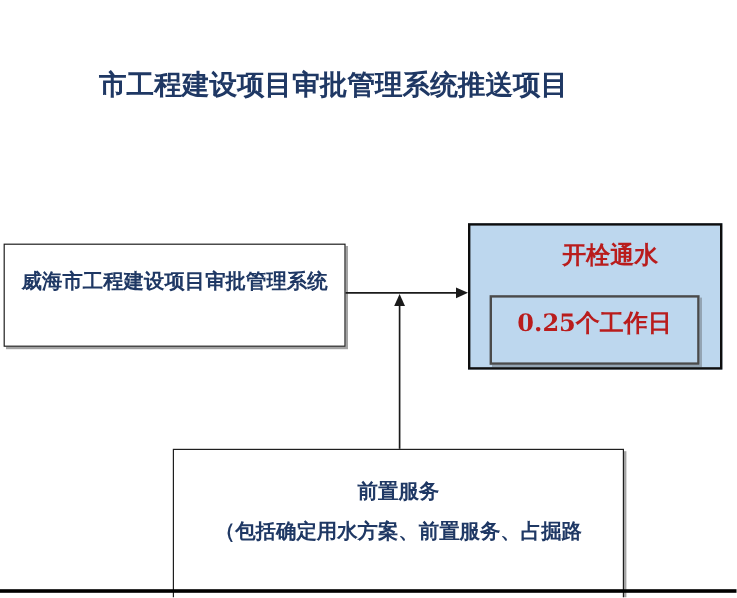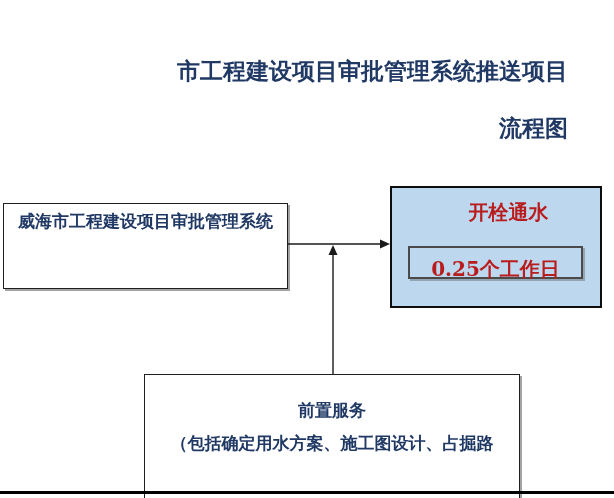--- a/index.html
+++ b/index.html
@@ -14,45 +14,44 @@
     background: #ffffff;
     overflow: hidden;
     font-family: "DejaVu Serif", "Liberation Serif", serif;
     color: #1f3864;
   }
   .doc-title {
     position: absolute;
     left: 0;
     top: 42px;
     width: 556px;
-    text-align: right;
+    text-align: center;
     font-size: 23px;
     font-weight: bold;
     line-height: 57px;
     color: #1f3864;
-    margin-left: 12px;
   }
   .flow-box {
     position: absolute;
     box-sizing: border-box;
     background: #ffffff;
     border: 1px solid #1f1f1f;
     box-shadow: 2px 2px 0 #a3a3a3;
     text-align: center;
     font-weight: bold;
     color: #1f3864;
   }
   .source-box {
     left: 3px;
     top: 203px;
     width: 285px;
     height: 86px;
     font-size: 17px;
     line-height: 33px;
-    padding-top: 1px;
+    padding-top: 15px;
   }
   .result-box {
     left: 390px;
     top: 186px;
     width: 212px;
     height: 122px;
     box-sizing: border-box;
     position: absolute;
     background: #bdd7ee;
     border: 2px solid #0d0d0d;
@@ -64,21 +63,21 @@
     margin-top: 11px;
     font-size: 20px;
     font-weight: bold;
     line-height: 26px;
   }
   .duration-box {
     position: absolute;
     left: 16px;
     top: 58px;
     width: 175px;
-    height: 33px;
+    height: 58px;
     box-sizing: border-box;
     border: 2px solid #4a4a4a;
     box-shadow: 2px 2px 0 rgba(70, 70, 70, 0.35);
     font-size: 20px;
     font-weight: bold;
     line-height: 42px;
     text-align: center;
   }
   .pre-service-box {
     left: 144px;
@@ -106,37 +105,36 @@
     background: #000000;
   }
 </style>
 </head>
 <body>
 
 <div class="page">
 
   <div class="doc-title">
     <div>市工程建设项目审批管理系统推送项目</div>
-    <div>流程图</div>
   </div>
 
   <div class="flow-box source-box">
     <div>威海市工程建设项目审批管理系统</div>
   </div>
 
   <div class="result-box">
     <div class="result-title">开栓通水</div>
     <div class="duration-box">
       <span>0.25个工作日</span>
     </div>
   </div>
 
   <div class="flow-box pre-service-box">
     <div>前置服务</div>
-    <div>（包括确定用水方案、施工图设计、占掘路</div>
+    <div>（包括确定用水方案、前置服务、占掘路</div>
   </div>
 
   <svg class="connector-layer" viewBox="0 0 614 498" xmlns="http://www.w3.org/2000/svg">
     <g>
       <line x1="288" y1="244" x2="381" y2="244" stroke="#1a1a1a" stroke-width="1.4"></line>
       <polygon points="390,244 380,239.5 380,248.5" fill="#1a1a1a"></polygon>
     </g>
     <g>
       <line x1="333" y1="374" x2="333" y2="252" stroke="#1a1a1a" stroke-width="1.4"></line>
       <polygon points="333,245 328.5,255 337.5,255" fill="#1a1a1a"></polygon>

